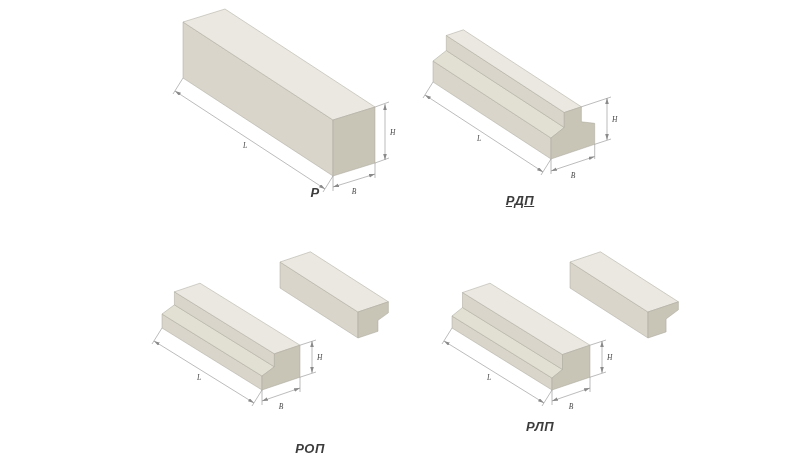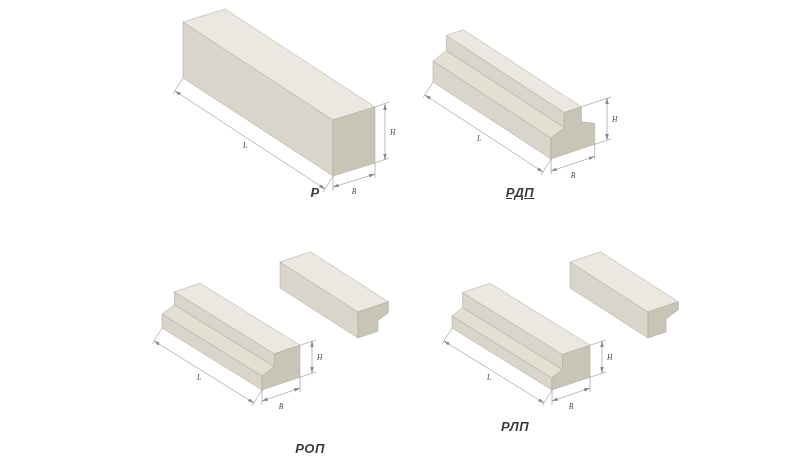--- a/index.html
+++ b/index.html
@@ -160,17 +160,17 @@
     </g>
     <g>
       <line class="ext" x1="132" y1="142" x2="132" y2="157"></line>
       <line class="ext" x1="170" y1="129.2" x2="170" y2="144"></line>
       <line class="dimline" x1="132" y1="153" x2="170" y2="140" marker-start="url(#arrD)" marker-end="url(#arrD)"></line>
       <text class="dimtext" x="151" y="161" text-anchor="middle">B</text>
     </g>
   </svg>
 
   <div class="caption" style="left:265px; top:185px; width:100px;">Р</div>
-  <div class="caption" style="left:470px; top:185px; width:100px;text-decoration:underline;">РДП</div>
+  <div class="caption" style="left:470px; top:193px; width:100px;text-decoration:underline;">РДП</div>
   <div class="caption" style="left:260px; top:441px; width:100px;">РОП</div>
-  <div class="caption" style="left:465px; top:419px; width:100px;">РЛП</div>
+  <div class="caption" style="left:490px; top:419px; width:100px;">РЛП</div>
 
 </div>
 
 </body></html>

